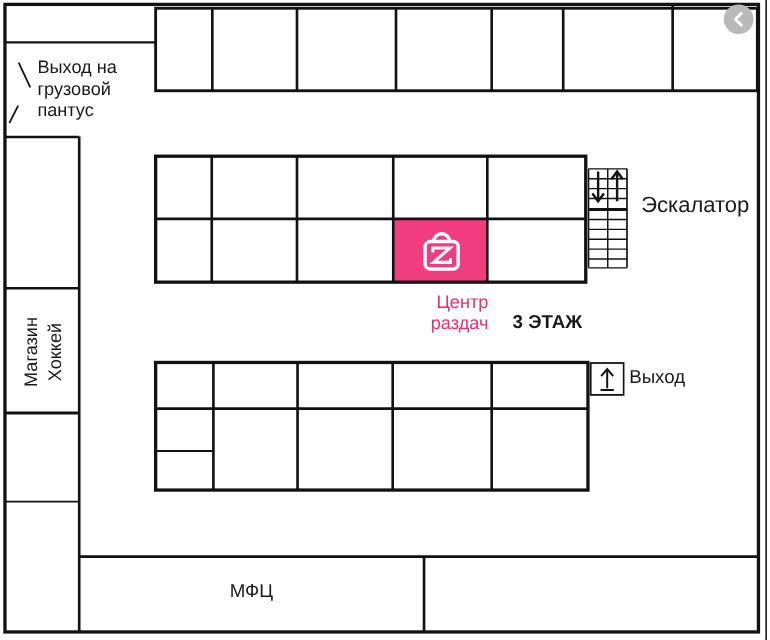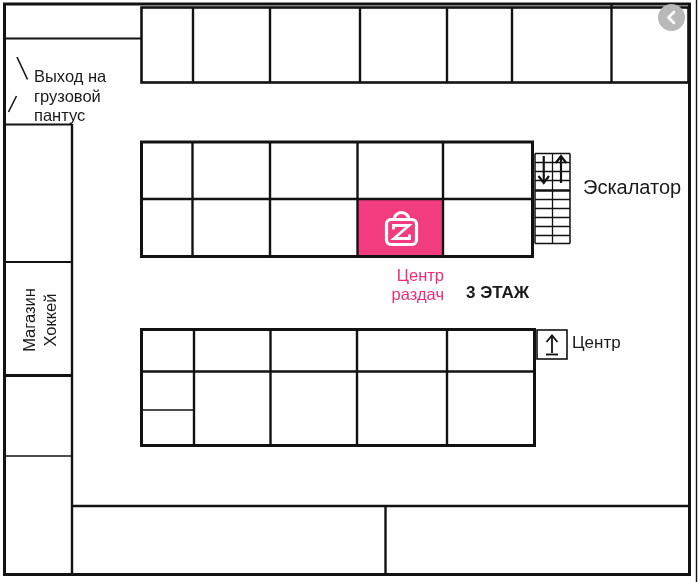--- a/index.html
+++ b/index.html
@@ -19,21 +19,21 @@
   #walls{position:absolute;left:0;top:0;z-index:2;pointer-events:none;}
   #walls .w{stroke:var(--wall-black);fill:none;}
   .icon-svg{position:absolute;z-index:3;}
   .icon-svg .w{stroke:var(--wall-black);fill:none;}
   .pickup-cell{
     left:358px;top:200px;width:85px;height:56px;background:var(--accent-pink);
     z-index:1;cursor:pointer;
   }
   .bag-icon{left:378px;top:205px;}
   .label{position:absolute;z-index:3;font-size:16.5px;line-height:19.5px;white-space:pre-line;}
-  .exit-label{left:34px;top:52px;width:95px;margin-top:15px;}
+  .exit-label{left:34px;top:52px;width:95px;}
   .store-label{
     left:-15px;top:298px;width:112px;height:44px;text-align:center;line-height:21px;
     transform:rotate(-90deg);transform-origin:50% 50%;
   }
   .escalator-label{left:583px;top:178px;font-size:20px;}
   .lift-label{left:572px;top:333px;font-size:17px;}
   .pickup-label{
     left:356px;top:266px;width:88px;text-align:right;color:var(--label-pink);
     font-weight:500;font-size:16.5px;line-height:19px;
   }
@@ -137,26 +137,27 @@
       <path d="M15.5,24.5 V20.5 H31 L16,33.5 H31.5 V29.5" stroke-width="2.8"></path>
     </g>
   </svg>
 
   <div class="label exit-label">Выход на грузовой пантус</div>
 
   <div class="label store-label">Магазин Хоккей</div>
 
   <div class="label escalator-label">Эскалатор</div>
 
-  <div class="label lift-label">Центр</div>
+  <div class="label lift-label">Выход</div>
 
   <div class="label pickup-label">Центр раздач</div>
 
   <div class="label floor-label">3 ЭТАЖ</div>
 
+  <div class="label mfc-label">МФЦ</div>
 
   <button class="abs back-button">
     <svg width="27" height="27" viewBox="0 0 27 27">
       <path d="M16,8 L10.5,13.5 L16,19" stroke="#ffffff" stroke-width="2.6" fill="none" stroke-linecap="round" stroke-linejoin="round"></path>
     </svg>
   </button>
 
 </div>
 
 </body></html>

